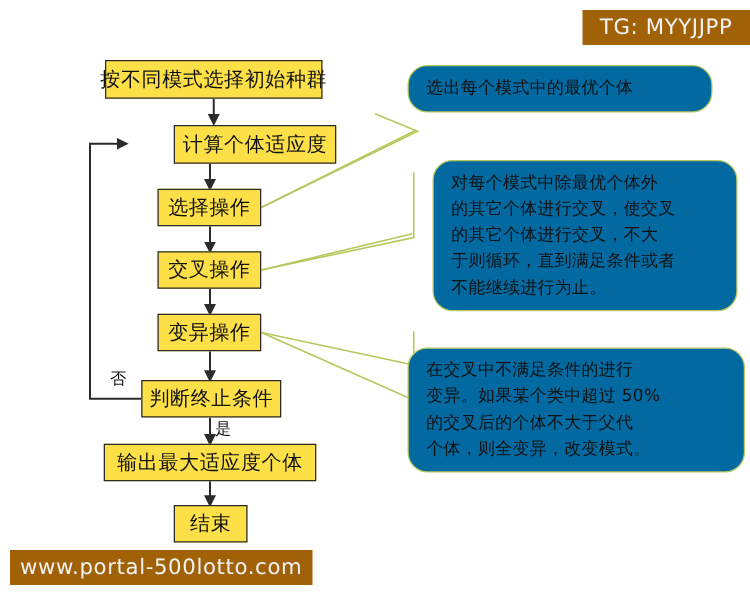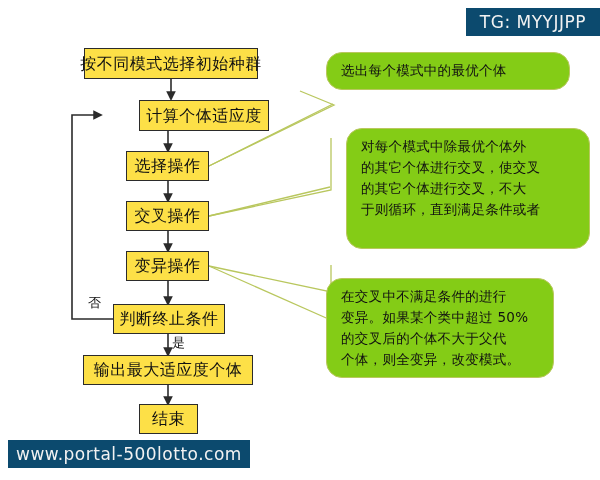--- a/index.html
+++ b/index.html
@@ -14,21 +14,21 @@
   #canvas {
     position: relative;
     width: 600px;
     height: 480px;
     background: #ffffff;
     overflow: hidden;
   }
   
   .badge {
     position: absolute;
-    background: #0c4a6e;
+    background: #a16207;
     color: #f2f2f2;
     font-family: "DejaVu Sans", "Liberation Sans", sans-serif;
     letter-spacing: 0.5px;
     display: flex;
     align-items: center;
     justify-content: center;
     white-space: nowrap;
   }
   #badge-tg {
     right: 0px;
@@ -67,21 +67,21 @@
     color: #111111;
     background: transparent;
     white-space: nowrap;
     font-family: "DejaVu Sans", "Liberation Sans", sans-serif;
   }
   
   .callout {
     position: absolute;
     box-sizing: border-box;
     border: 1.5px solid #b9c75e;
-    background: #84cc16;
+    background: #0369a1;
     border-radius: 16px;
     color: #111111;
     font-size: 13.5px;
     line-height: 1.55;
     padding: 7px 12px 7px 14px;
     letter-spacing: 0.3px;
     font-family: "DejaVu Sans", "Liberation Sans", sans-serif;
   }
   .callout p {
     margin: 0;
@@ -165,23 +165,24 @@
 
   <div class="callout" id="c1" style="left:326px; top:52px; width:244px; height:38px;">
     <p>选出每个模式中的最优个体</p>
   </div>
 
   <div class="callout" id="c2" style="left:326px; top:128px; width:244px; height:121px;margin-left:20px;">
     <p>对每个模式中除最优个体外</p>
     <p>的其它个体进行交叉，使交叉</p>
     <p>的其它个体进行交叉，不大</p>
     <p>于则循环，直到满足条件或者</p>
+    <p>不能继续进行为止。</p>
   </div>
 
-  <div class="callout" id="c3" style="left:326px; top:278px; width:228px; height:100px;">
+  <div class="callout" id="c3" style="left:326px; top:278px; width:270px; height:100px;">
     <p>在交叉中不满足条件的进行</p>
     <p>变异。如果某个类中超过 50%</p>
     <p>的交叉后的个体不大于父代</p>
     <p>个体，则全变异，改变模式。</p>
   </div>
 
   <div class="badge" id="badge-tg">TG: MYYJJPP</div>
 
   <div class="badge" id="badge-site">www.portal-500lotto.com</div>
 

